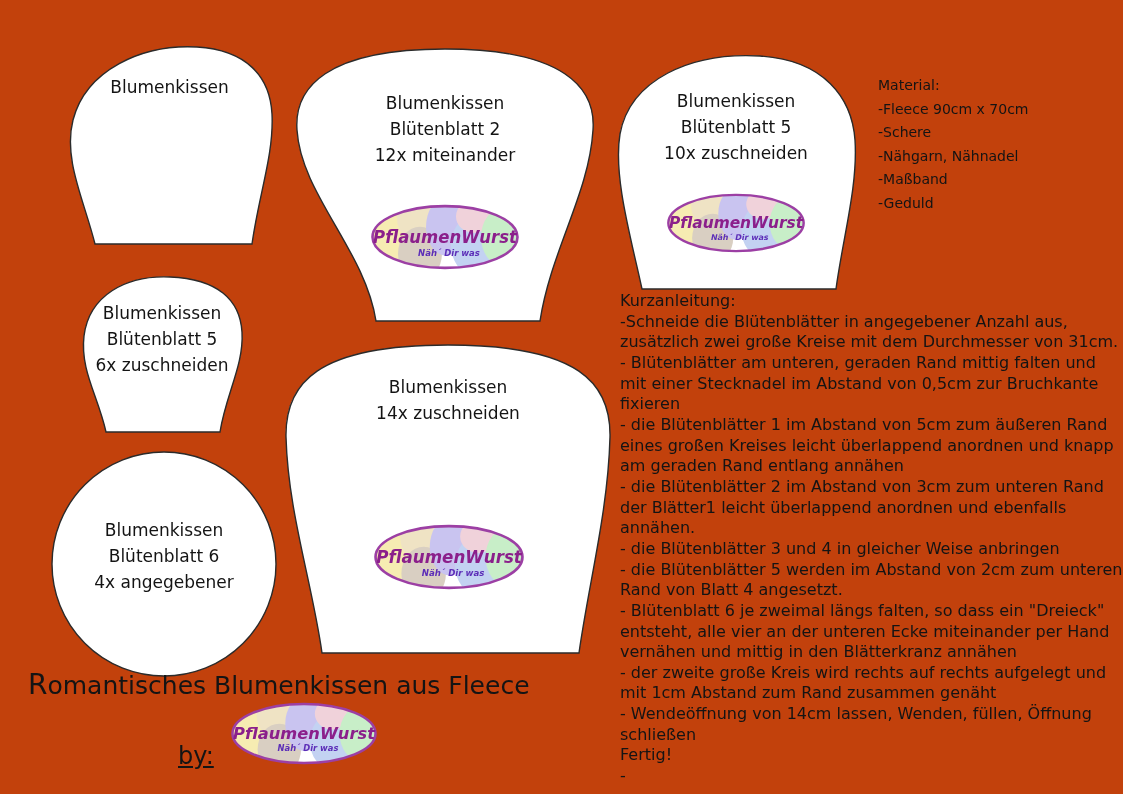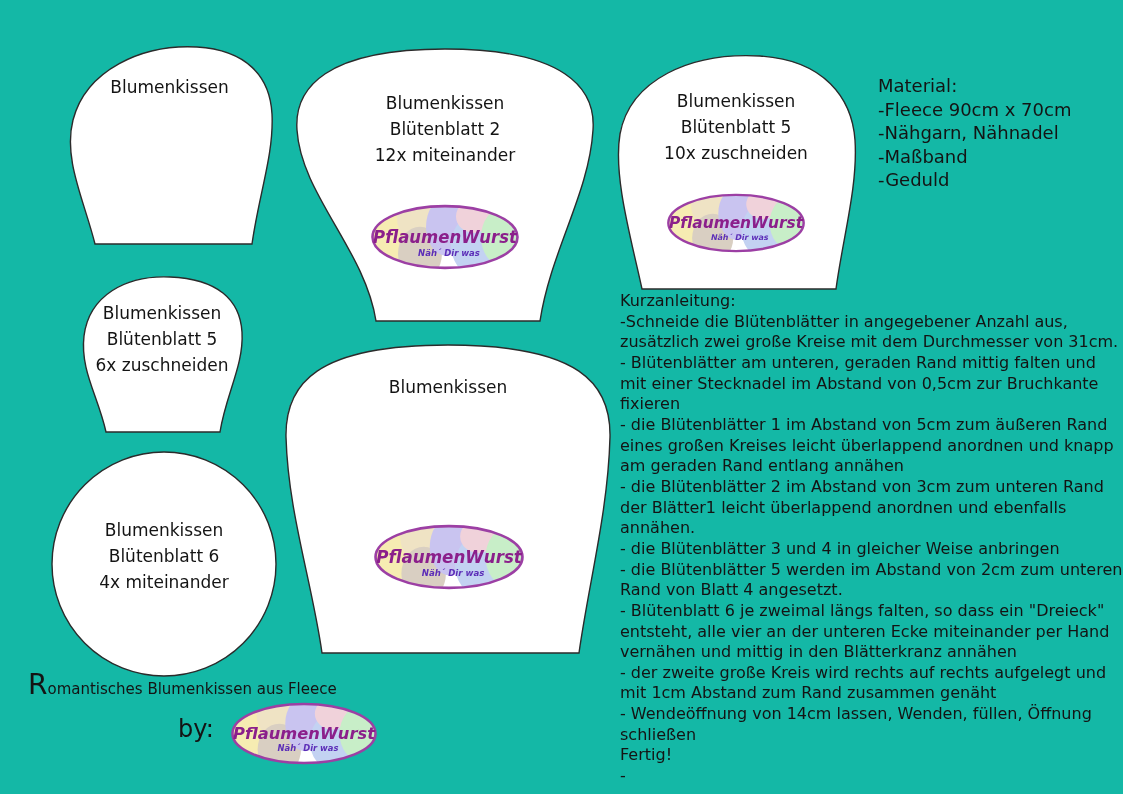--- a/index.html
+++ b/index.html
@@ -1,41 +1,41 @@
 <!DOCTYPE html>
 <html><head>
 <meta charset="utf-8">
 <style>
   * { margin:0; padding:0; box-sizing:border-box; }
   html,body { background:#ffffff; }
   body { font-family:"DejaVu Sans","Liberation Sans",sans-serif; color:#111; }
-  .page { position:relative; width:1123px; height:794px; background:#14b8a6; overflow:hidden; }
+  .page { position:relative; width:1123px; height:794px; background:#c2410c; overflow:hidden; }
 
   .piece { position:absolute; }
   .piece svg.outline { position:absolute; left:0; top:0; width:100%; height:100%; }
   .piece-text { position:absolute; left:0; right:0; text-align:center;
                 font-size:17px; line-height:26px; color:#141414; }
 
   .logo { position:absolute; }
   .logo svg { width:100%; height:100%; display:block; }
   .logo-name { font-family:"DejaVu Sans",sans-serif; font-weight:bold; font-style:italic;
                font-size:16.5px; fill:#8b1f8b; }
   .logo-tagline { font-family:"DejaVu Sans",sans-serif; font-weight:bold; font-style:italic;
                   font-size:8.5px; fill:#5c2eb8; }
 
-  .material { position:absolute; left:878px; top:74px; font-size:18px;
+  .material { position:absolute; left:878px; top:74px; font-size:14px;
               line-height:23.5px; color:#141414; }
   .instructions { position:absolute; left:620px; top:291px; width:508px;
                   font-size:16px; line-height:20.65px; color:#141414;
                   white-space:nowrap; }
   .instructions div { white-space:nowrap; }
 
-  .title { position:absolute; left:28px; top:668px; font-size:15px; color:#141414; }
+  .title { position:absolute; left:28px; top:668px; font-size:25px; color:#141414; }
   .title::first-letter { font-size:28px; }
-  .by-label { position:absolute; left:178px; top:715px; font-size:24px; color:#141414; }
+  .by-label { position:absolute; left:178px; top:742px; font-size:24px; color:#141414;text-decoration:underline; }
 </style>
 </head>
 <body>
 
 <div class="page">
 
   <div class="piece" style="left:62px; top:42px; width:215px; height:205px;">
     <svg class="outline" viewBox="0 0 215 205" preserveAspectRatio="none">
       <path d="M33,202 L190,202 C197,152 212,112 210,72 C208,34 184,8 135,5 C80,2 24,28 11,78 C1,117 22,158 33,202 Z" fill="#ffffff" stroke="#2b2b2b" stroke-width="1.4"></path>
     </svg>
@@ -120,20 +120,21 @@
       <div>6x zuschneiden</div>
     </div>
   </div>
 
   <div class="piece" style="left:283px; top:334px; width:330px; height:322px;">
     <svg class="outline" viewBox="0 0 330 322" preserveAspectRatio="none">
       <path d="M39,319 L296,319 C306,248 325,178 327,103 C328,50 297,11 165,11 C33,11 2,50 3,103 C5,178 29,248 39,319 Z" fill="#ffffff" stroke="#2b2b2b" stroke-width="1.4"></path>
     </svg>
     <div class="piece-text" style="top:40px;">
       <div>Blumenkissen</div>
+      <div>14x zuschneiden</div>
     </div>
     <div class="logo" style="left:90px; top:190px; width:152px; height:66px;">
       <svg viewBox="0 0 150 64" preserveAspectRatio="none">
         <defs>
             <clipPath id="lc3">
               <ellipse cx="75" cy="32" rx="72.5" ry="30"></ellipse>
             </clipPath>
           </defs>
         <g clip-path="url(#lc3)">
           <rect width="150" height="64" fill="#ffffff"></rect>
@@ -152,28 +153,29 @@
     </div>
   </div>
 
   <div class="piece" style="left:50px; top:450px; width:228px; height:228px;">
     <svg class="outline" viewBox="0 0 228 228" preserveAspectRatio="none">
       <circle cx="114" cy="114" r="112" fill="#ffffff" stroke="#2b2b2b" stroke-width="1.4"></circle>
     </svg>
     <div class="piece-text" style="top:67px;">
       <div>Blumenkissen</div>
       <div>Blütenblatt 6</div>
-      <div>4x miteinander</div>
+      <div>4x angegebener</div>
     </div>
   </div>
 
   <div class="material">
     <div>Material:</div>
     <div>
         <div>-Fleece 90cm x 70cm</div>
+        <div>-Schere</div>
         <div>-Nähgarn, Nähnadel</div>
         <div>-Maßband</div>
         <div>-Geduld</div>
       </div>
   </div>
 
   <div class="instructions">
     <div>Kurzanleitung:</div>
     <div>
         <div>-Schneide die Blütenblätter in angegebener Anzahl aus,</div>

